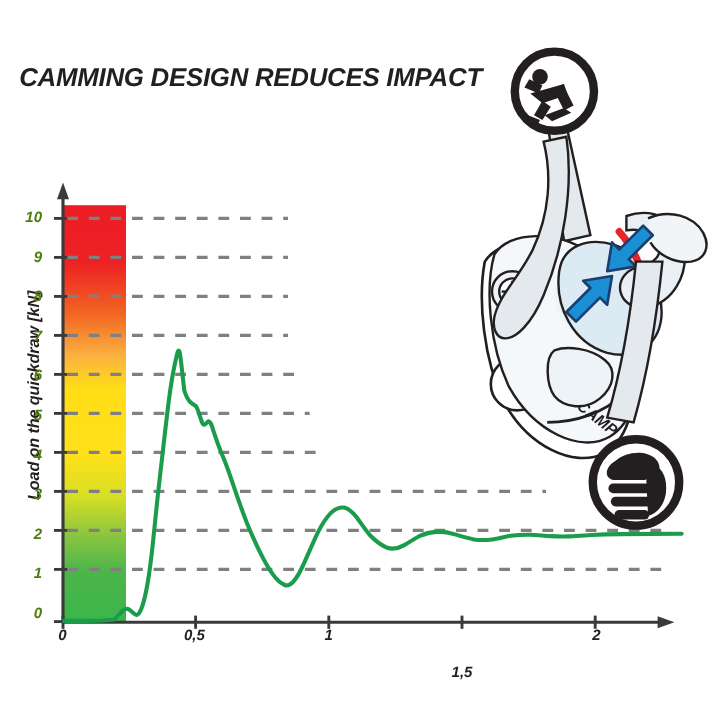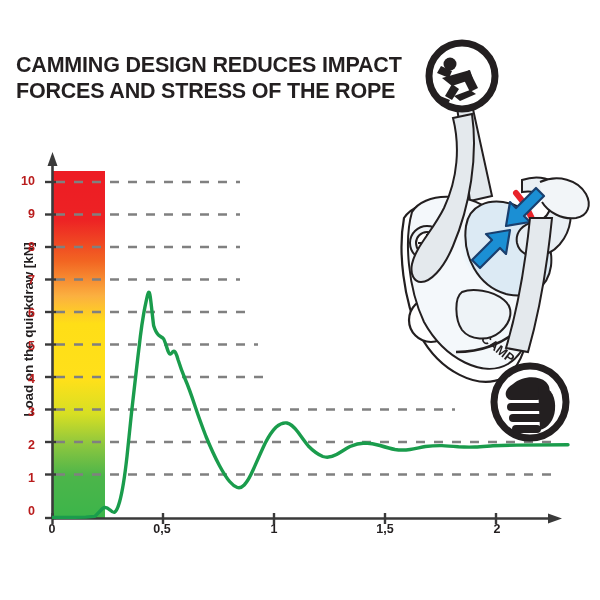--- a/index.html
+++ b/index.html
@@ -1,21 +1,21 @@
 <!DOCTYPE html>
 <html><head>
 <meta charset="utf-8">
 <style>
   html,body{margin:0;padding:0;}
   body{
     width:600px;height:600px;background:#ffffff;
     font-family:"Liberation Sans", sans-serif;
     overflow:hidden;position:relative;
   }
-  #stage{position:absolute;left:0;top:0;width:503px;height:600px;}
+  #stage{position:absolute;left:0;top:0;width:503px;height:600px;font-style:italic;}
 
   .title{
     position:absolute;left:16px;top:52px;width:420px;
     font-size:21.5px;font-weight:bold;letter-spacing:-0.2px;
     line-height:1.22;color:#231f20;
   }
   .title div{white-space:nowrap;}
 
   .ylabel{
     position:absolute;
@@ -24,56 +24,55 @@
     text-align:center;
     font-size:13.5px;font-weight:bold;color:#231f20;
     letter-spacing:-0.1px;
   }
   .xlabel{
     position:absolute;left:230px;top:536px;width:180px;text-align:center;
     font-size:14px;font-weight:bold;color:#231f20;letter-spacing:-0.1px;
   }
   .ytick{
     position:absolute;right:0;width:30px;text-align:right;
-    font-size:12.5px;font-weight:bold;color:#b91c1c;
+    font-size:12.5px;font-weight:bold;color:#4d7c0f;
   }
   .xtick{
     position:absolute;width:40px;text-align:center;
     font-size:12.5px;font-weight:bold;color:#231f20;
   }
   .svgwrap{position:absolute;left:0;top:0;width:600px;height:600px;}
 </style>
 </head>
 <body>
 
 <div id="stage">
 
   <div class="title">
     <div>CAMMING DESIGN REDUCES IMPACT</div>
-    <div>FORCES AND STRESS OF THE ROPE</div>
   </div>
 
   <div class="ylabel">Load on the quickdraw [kN]</div>
 
   <div class="ytick" style="top:174px;left:5px;">10</div>
   <div class="ytick" style="top:207px;left:5px;">9</div>
   <div class="ytick" style="top:240px;left:5px;">8</div>
   <div class="ytick" style="top:273px;left:5px;">7</div>
   <div class="ytick" style="top:306px;left:5px;">6</div>
   <div class="ytick" style="top:339px;left:5px;">5</div>
   <div class="ytick" style="top:372px;left:5px;">4</div>
   <div class="ytick" style="top:405px;left:5px;">3</div>
   <div class="ytick" style="top:438px;left:5px;">2</div>
   <div class="ytick" style="top:471px;left:5px;">1</div>
   <div class="ytick" style="top:504px;left:5px;">0</div>
 
   <div class="xtick" style="left:32px;top:522px;">0</div>
   <div class="xtick" style="left:142px;top:522px;text-align:center;">0,5</div>
   <div class="xtick" style="left:254px;top:522px;">1</div>
-  <div class="xtick" style="left:365px;top:522px;">1,5</div>
+  <div class="xtick" style="left:365px;top:553px;">1,5</div>
   <div class="xtick" style="left:477px;top:522px;">2</div>
 
   <div class="svgwrap">
   <svg width="600" height="600" viewBox="0 0 600 600">
     <defs>
       <linearGradient id="riskGrad" x1="0" y1="0" x2="0" y2="1">
         <stop offset="0%" stop-color="#ed1c24"></stop>
         <stop offset="14%" stop-color="#ed2224"></stop>
         <stop offset="26%" stop-color="#f26522"></stop>
         <stop offset="36%" stop-color="#fbb040"></stop>

